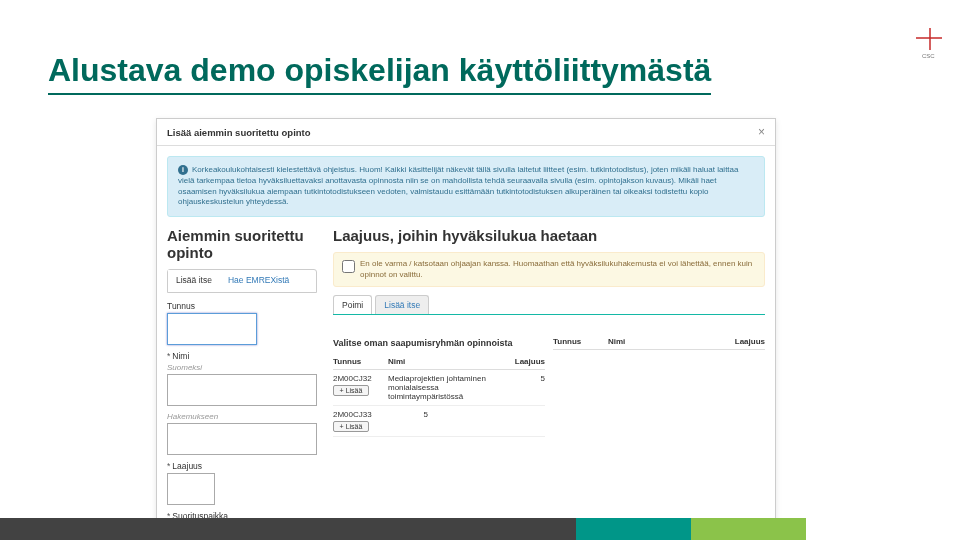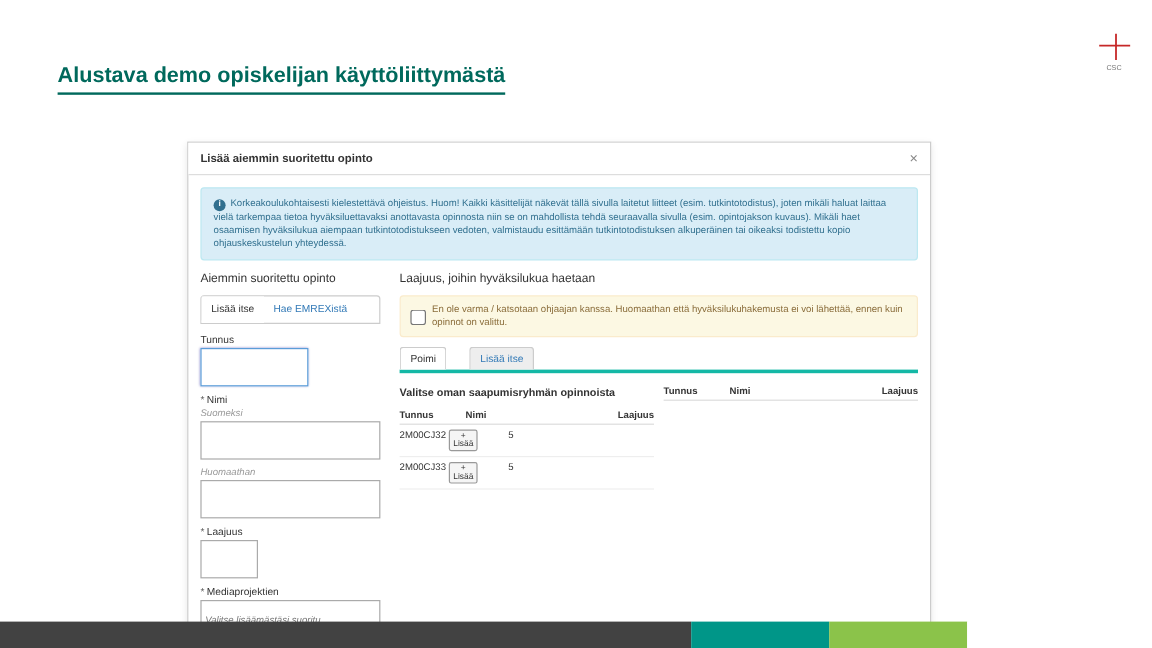--- a/index.html
+++ b/index.html
@@ -1,52 +1,52 @@
 <!DOCTYPE html>
 <html><head>
 <meta charset="utf-8">
 <style>
 *{margin:0;padding:0;box-sizing:border-box;font-family:Arial,Helvetica,sans-serif}
 body{width:960px;height:540px;background:#fff;position:relative;overflow:hidden}
-.slide-title{position:absolute;left:48px;top:52px;font-size:18px;font-weight:600;color:#00695c;border-bottom:2px solid #00695c;padding-bottom:4px}
+.slide-title{position:absolute;left:48px;top:52px;font-size:32px;font-weight:600;color:#00695c;border-bottom:2px solid #00695c;padding-bottom:4px}
 .logo{position:absolute;right:18px;top:28px}
 .dialog{position:absolute;left:156px;top:118px;width:620px;border:1px solid #ccc;background:#fff;box-shadow:0 2px 6px rgba(0,0,0,.1);font-size:9px}
 .dialog-header{display:flex;justify-content:space-between;align-items:center;padding:6px 10px;border-bottom:1px solid #ddd;background:#fff}
 .dialog-title{font-weight:bold;font-size:9.5px;color:#333}
 .close-x{cursor:pointer;font-size:12px;color:#888}
 .info-box{background:#d9edf7;border:1px solid #bce8f1;color:#31708f;margin:10px;padding:8px 10px;font-size:8px;line-height:1.35;border-radius:3px}
 .info-box .info-icon{display:inline-block;width:10px;height:10px;border-radius:50%;background:#31708f;color:#fff;text-align:center;line-height:10px;font-size:7px;font-weight:bold;margin-right:4px}
 .body{display:flex;padding:0 10px 8px}
 .left-col{width:160px;border-right:none;padding-right:10px}
 .right-col{flex:1;padding-left:6px}
-.section-label{font-size:10px;font-weight:normal;color:#333;margin-bottom:8px}
+.section-label{font-size:15px;font-weight:bold;color:#333;margin-bottom:8px}
 .tabs-outer{border:1px solid #ccc;border-radius:3px 3px 0 0;background:#fff;display:flex;font-size:8.5px;margin-bottom:8px}
 .tabs-outer .tab{padding:5px 8px;cursor:pointer;color:#337ab7}
 .tabs-outer .tab.active{color:#333;border-bottom:2px solid #fff;background:#fff;font-weight:normal}
 .fld-label{font-size:8.5px;color:#333;margin-top:6px;margin-bottom:2px}
 .fld-label .req{color:#555;margin-right:2px}
 .fld-sub{font-size:8px;color:#999;font-style:italic;margin-bottom:2px}
 .inp{width:100%;height:32px;border:1px solid #aaa;padding:15px 3px;font-size:8px}
 .inp.sm{width:48px}
 .inp.md{width:90px}
 .inp.focus{border:1px solid #5b9dd9;box-shadow:0 0 2px #88c}
-.warn-box{background:#fcf8e3;border:1px solid #faebcc;color:#8a6d3b;padding:6px 8px;font-size:8px;border-radius:3px;display:flex;align-items:center;text-align:right;line-height:1.3;margin-bottom:8px}
+.warn-box{background:#fcf8e3;border:1px solid #faebcc;color:#8a6d3b;padding:6px 8px;font-size:8px;border-radius:3px;display:flex;align-items:flex-start;text-align:right;line-height:1.3;margin-bottom:8px}
 .warn-box input{margin-right:5px;margin-top:1px;flex-shrink:0}
-.mini-tabs{display:flex;gap:19px;border-bottom:3px solid #14b8a6;font-size:8.5px;margin-bottom:6px}
+.mini-tabs{display:flex;gap:3px;border-bottom:1px solid #14b8a6;font-size:8.5px;margin-bottom:18px}
 .mini-tabs .mtab{padding:4px 8px;border:1px solid #ccc;border-bottom:none;border-radius:3px 3px 0 0;background:#eee;cursor:pointer;color:#337ab7}
 .mini-tabs .mtab.active{background:#fff;color:#333}
 .two-panel{display:flex;gap:8px}
 .panel{flex:1;border-top:1px solid transparent}
 .panel-title{font-size:9px;font-weight:bold;color:#333;margin-bottom:6px;border-top:1px solid #ccc;padding-top:4px}
 .tbl-head{display:flex;font-size:8px;font-weight:bold;color:#333;padding:3px 0;border-bottom:1px solid #ddd}
 .col-tunnus{width:55px}
 .col-nimi{flex:1}
 .col-laajuus{width:40px;text-align:right}
 .row{display:flex;font-size:8px;color:#333;padding:4px 0;border-bottom:1px solid #eee}
-.row .col-tunnus{display:flex;flex-direction:row;gap:2px}
+.row .col-tunnus{display:flex;flex-direction:column;gap:2px}
 .addbtn{border:1px solid #999;background:#f5f5f5;font-size:7px;padding:1px 3px;border-radius:2px;cursor:pointer;width:36px;text-align:center}
 .dialog-footer{display:flex;justify-content:center;gap:24px;padding:8px 10px;border-top:1px solid transparent}
 .btn-primary{background:#337ab7;color:#fff;border:1px solid #2e6da4;padding:4px 12px;font-size:9px;border-radius:3px;cursor:pointer}
 .btn-link{background:none;border:none;color:#337ab7;font-size:14px;padding:4px 6px;cursor:pointer}
 .bottom-bar{position:absolute;left:0;bottom:0;width:100%;height:22px;display:flex}
 .bar-seg{height:100%}
 </style>
 </head>
 <body>
 
@@ -75,25 +75,25 @@
       <div class="section-label">Aiemmin suoritettu opinto</div>
       <div class="tabs-outer">
         <div class="tab active">Lisää itse</div>
         <div class="tab">Hae EMREXistä</div>
       </div>
       <div class="fld-label">Tunnus</div>
       <input class="inp md focus" style="">
       <div class="fld-label"><span class="req">*</span><span>Nimi</span></div>
       <div class="fld-sub">Suomeksi</div>
       <input class="inp" style="">
-      <div class="fld-sub" style="margin-top:6px">Huomaathan</div>
+      <div class="fld-sub" style="margin-top:6px">Hakemukseen</div>
       <input class="inp" style="">
       <div class="fld-label"><span class="req">*</span><span>Laajuus</span></div>
       <input class="inp sm" style="">
-      <div class="fld-label"><span class="req">*</span><span>Mediaprojektien</span></div>
+      <div class="fld-label"><span class="req">*</span><span>Suorituspaikka</span></div>
       <input class="inp" style="color: rgb(153, 153, 153); font-style: italic;" placeholder="Valitse lisäämästäsi suoritu">
     </div>
 
     <div class="right-col">
       <div class="section-label">Laajuus, joihin hyväksilukua haetaan</div>
       <div class="warn-box">
         <input type="checkbox" style="">
         <span style="flex:1;text-align:left">En ole varma / katsotaan ohjaajan kanssa. Huomaathan että hyväksilukuhakemusta ei voi lähettää, ennen kuin opinnot on valittu.</span>
       </div>
       <div class="mini-tabs">
@@ -106,20 +106,21 @@
           <div class="tbl-head">
             <div class="col-tunnus">Tunnus</div>
             <div class="col-nimi">Nimi</div>
             <div class="col-laajuus">Laajuus</div>
           </div>
           <div class="row">
             <div class="col-tunnus">
               <span>2M00CJ32</span>
               <span class="addbtn">+ Lisää</span>
             </div>
+            <div class="col-nimi">Mediaprojektien johtaminen monialaisessa toimintaympäristössä</div>
             <div class="col-laajuus">5</div>
           </div>
           <div class="row">
             <div class="col-tunnus">
               <span>2M00CJ33</span>
               <span class="addbtn">+ Lisää</span>
             </div>
             <div class="col-laajuus">5</div>
           </div>
         </div>

